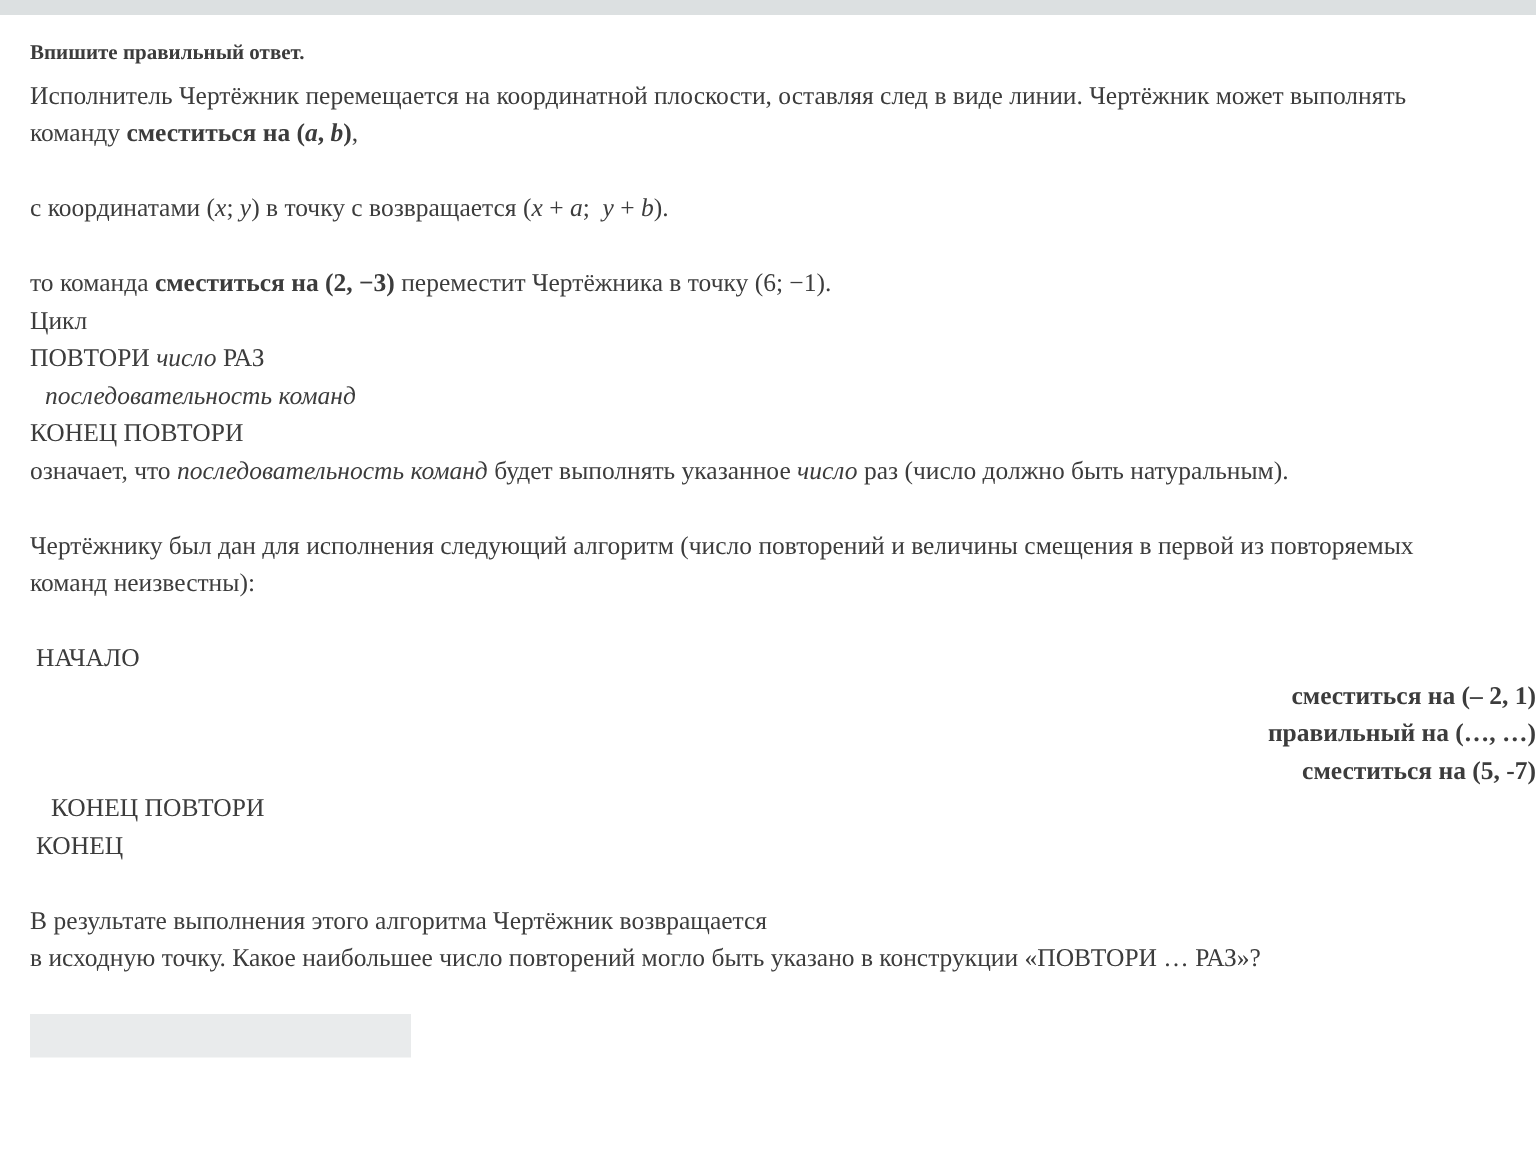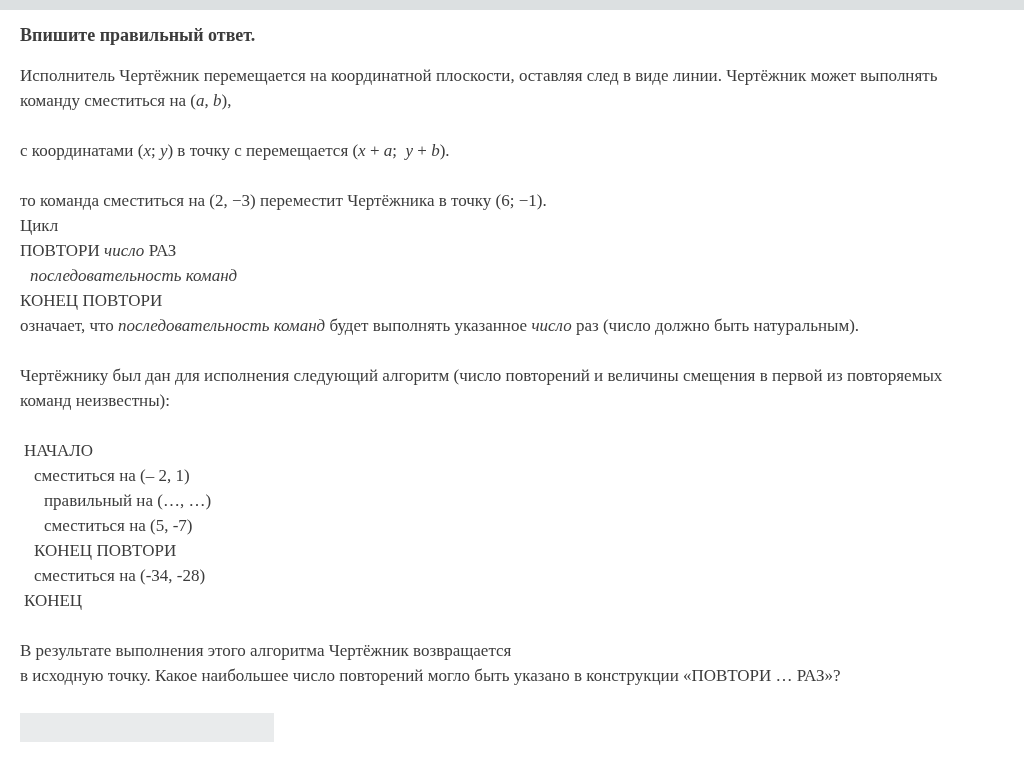--- a/index.html
+++ b/index.html
@@ -14,33 +14,33 @@
   .page {
     padding: 13px 0 0 20px;
     width: 1004px;
     font-family: "Liberation Serif", serif;
     font-size: 17px;
     line-height: 25px;
     color: #3c3c3c;
   }
 
   h1.prompt {
-    font-size: 18px;
+    font-size: 14px;
     line-height: 25px;
     font-weight: bold;
-    margin: 0 0 15px 0;
+    margin: 0 0 3px 0;
   }
 
   p.block {
     margin: 0 0 25px 0;
     white-space: nowrap;
   }
 
   .i { font-style: italic; }
-  .b { font-weight: normal; }
+  .b { font-weight: bold; text-align: right; }
 
   .indent1 { padding-left: 10px; }
   .indent2 { padding-left: 20px; }
 
   .algo { margin: 0 0 25px 4px; }
   .algo .algo-line { white-space: nowrap; }
 
   .question { margin: 0 0 14px 0; }
 
   .answer-box {
@@ -63,42 +63,41 @@
 <div class="top-strip"></div>
 
 <div class="page">
 
   <h1 class="prompt">Впишите правильный ответ.</h1>
 
   <p class="block">
     <span>Исполнитель Чертёжник перемещается на координатной плоскости, оставляя след в виде линии. Чертёжник может выполнять</span><br>
     <span>команду </span><span class="b"><span>сместиться на (</span><span class="i">a</span><span>, </span><span class="i">b</span><span>)</span></span><span>,</span><br>
     <br>
-    <span><span>с координатами (</span><span class="i">x</span><span>; </span><span class="i">y</span><span>) в точку с перемещается (</span><span class="i">x</span><span> + </span><span class="i">a</span><span>;&nbsp; </span><span class="i">y</span><span> + </span><span class="i">b</span><span>).</span></span><br>
+    <span><span>с координатами (</span><span class="i">x</span><span>; </span><span class="i">y</span><span>) в точку с возвращается (</span><span class="i">x</span><span> + </span><span class="i">a</span><span>;&nbsp; </span><span class="i">y</span><span> + </span><span class="i">b</span><span>).</span></span><br>
     <br>
     <span><span>то команда </span><span class="b">сместиться на (2, −3)</span><span> переместит Чертёжника в точку (6; −1).</span></span><br>
     <span>Цикл</span><br>
     <span><span>ПОВТОРИ </span><span class="i">число</span><span> РАЗ</span></span><br>
     <span class="i indent1">последовательность команд</span><br>
     <span>КОНЕЦ ПОВТОРИ</span><br>
     <span><span>означает, что </span><span class="i">последовательность команд</span><span> будет выполнять указанное </span><span class="i">число</span><span> раз (число должно быть натуральным).</span></span>
   </p>
 
   <p class="block">
     <span>Чертёжнику был дан для исполнения следующий алгоритм (число повторений и величины смещения в первой из повторяемых</span><br>
     <span>команд неизвестны):</span>
   </p>
 
   <div class="algo">
     <div class="algo-line">НАЧАЛО</div>
     <div class="algo-line indent1 b">сместиться на (– 2, 1)</div>
     <div class="algo-line indent2 b">правильный на (…, …)</div>
     <div class="algo-line indent2 b">сместиться на (5, -7)</div>
     <div class="algo-line indent1">КОНЕЦ ПОВТОРИ</div>
-    <div class="algo-line indent1 b">сместиться на (-34, -28)</div>
     <div class="algo-line">КОНЕЦ</div>
   </div>
 
   <p class="block question">
     <span>В результате выполнения этого алгоритма Чертёжник возвращается</span><br>
     <span>в исходную точку. Какое наибольшее число повторений могло быть указано в конструкции «ПОВТОРИ … РАЗ»?</span>
   </p>
 
   <input type="text" class="answer-box" placeholder="" style="">
 

